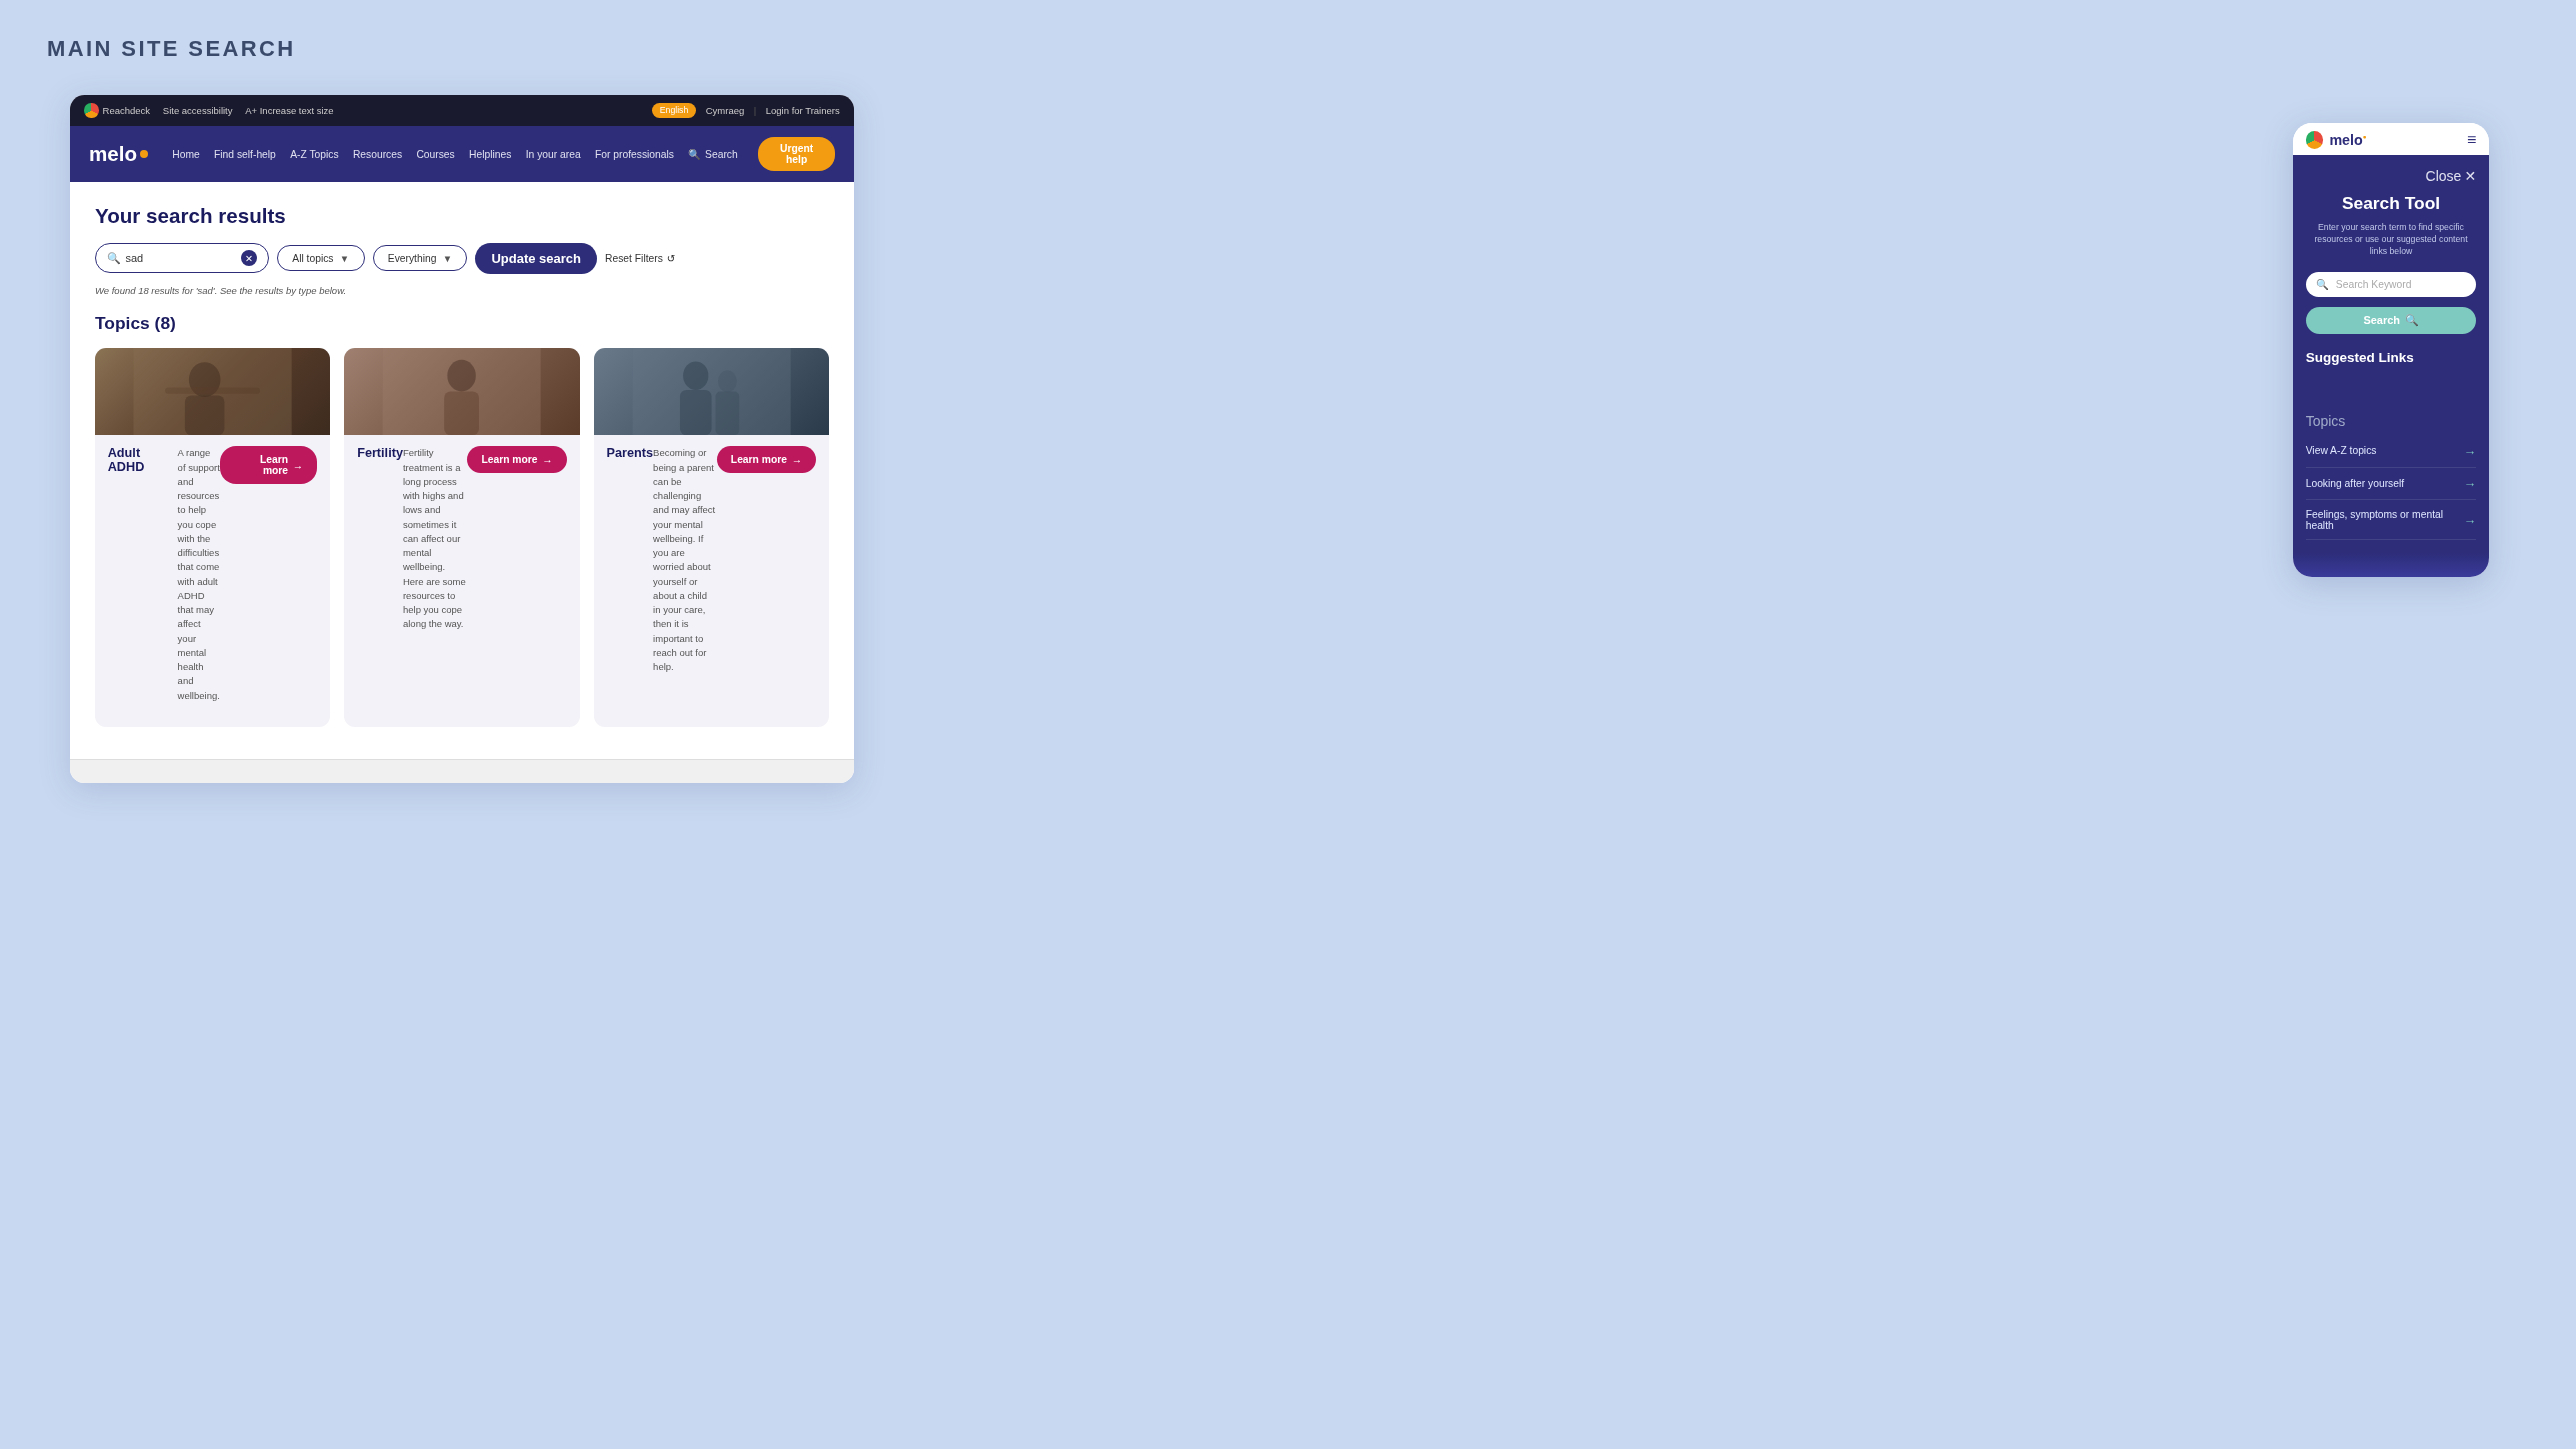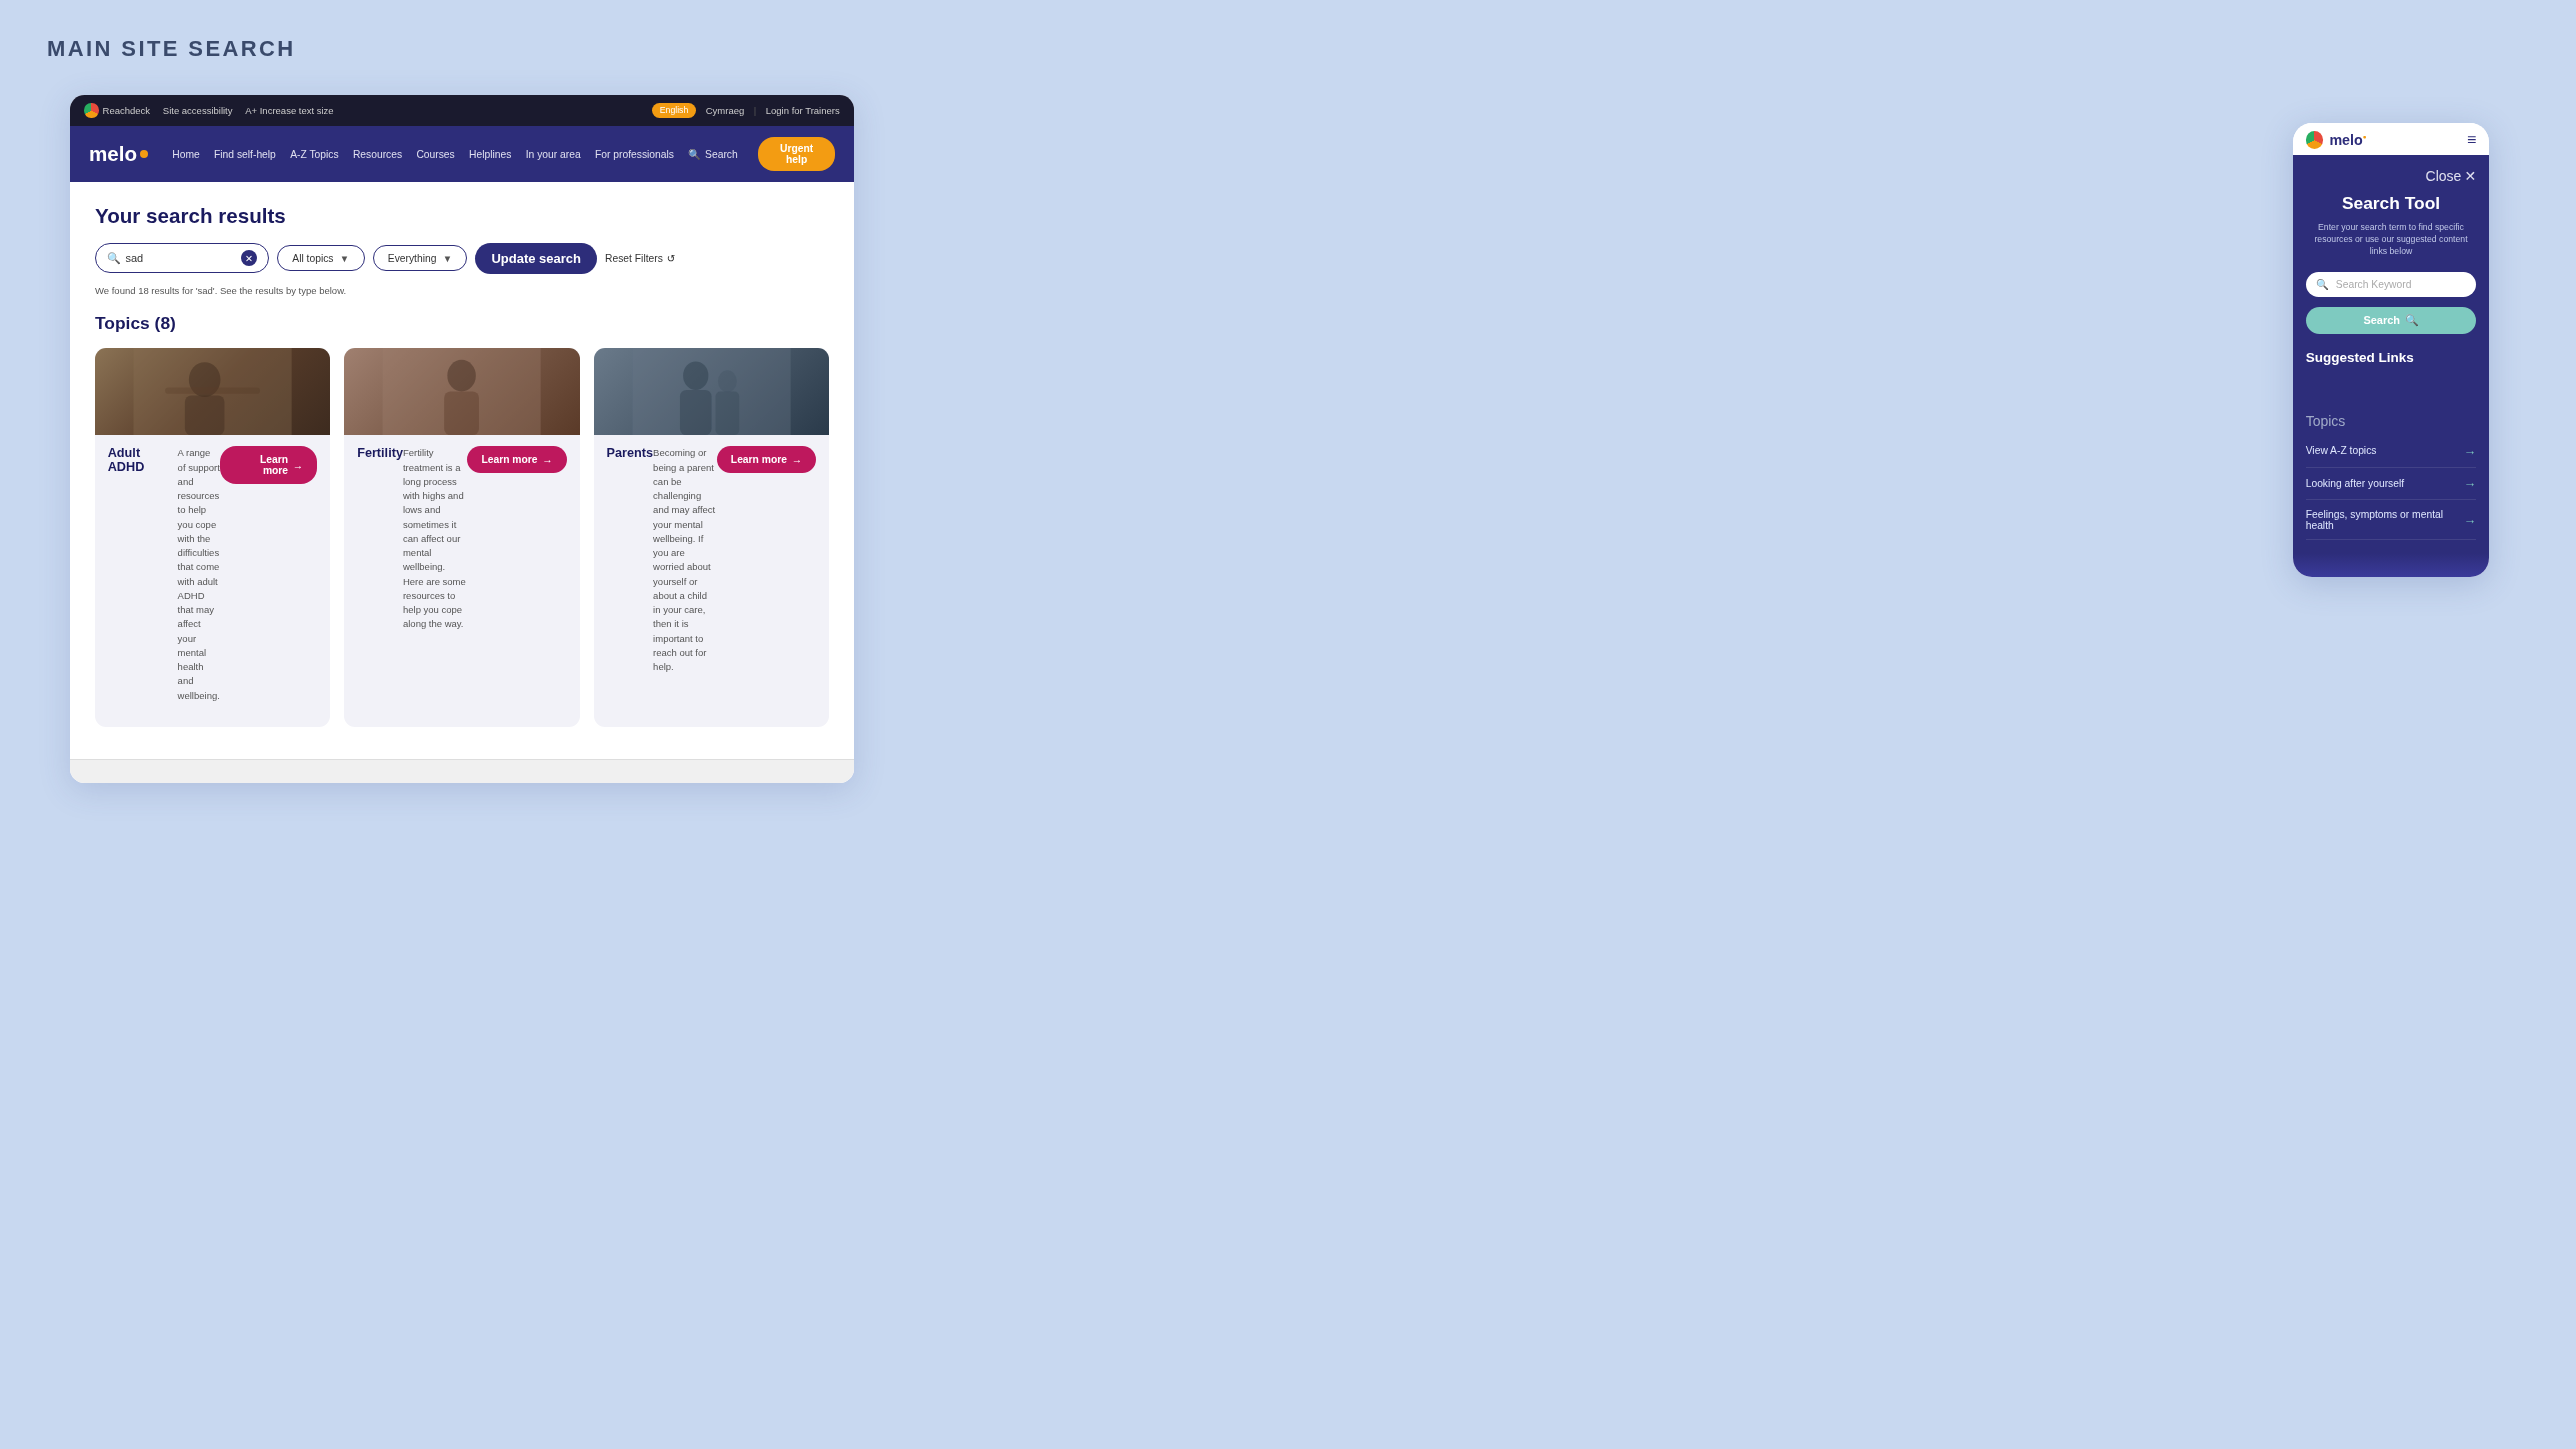--- a/index.html
+++ b/index.html
@@ -218,20 +218,21 @@
       gap: 4px;
       font-size: 10.3px;
       color: #333;
       cursor: pointer;
     }
 
     .results-info {
       font-size: 9.5px;
       color: #555;
       margin-bottom: 17.4px;
+      font-style: italic;
     }
 
     
     .section-title {
       font-size: 17.4px;
       font-weight: 800;
       color: #1a1a5e;
       margin-bottom: 14.3px;
     }
 

